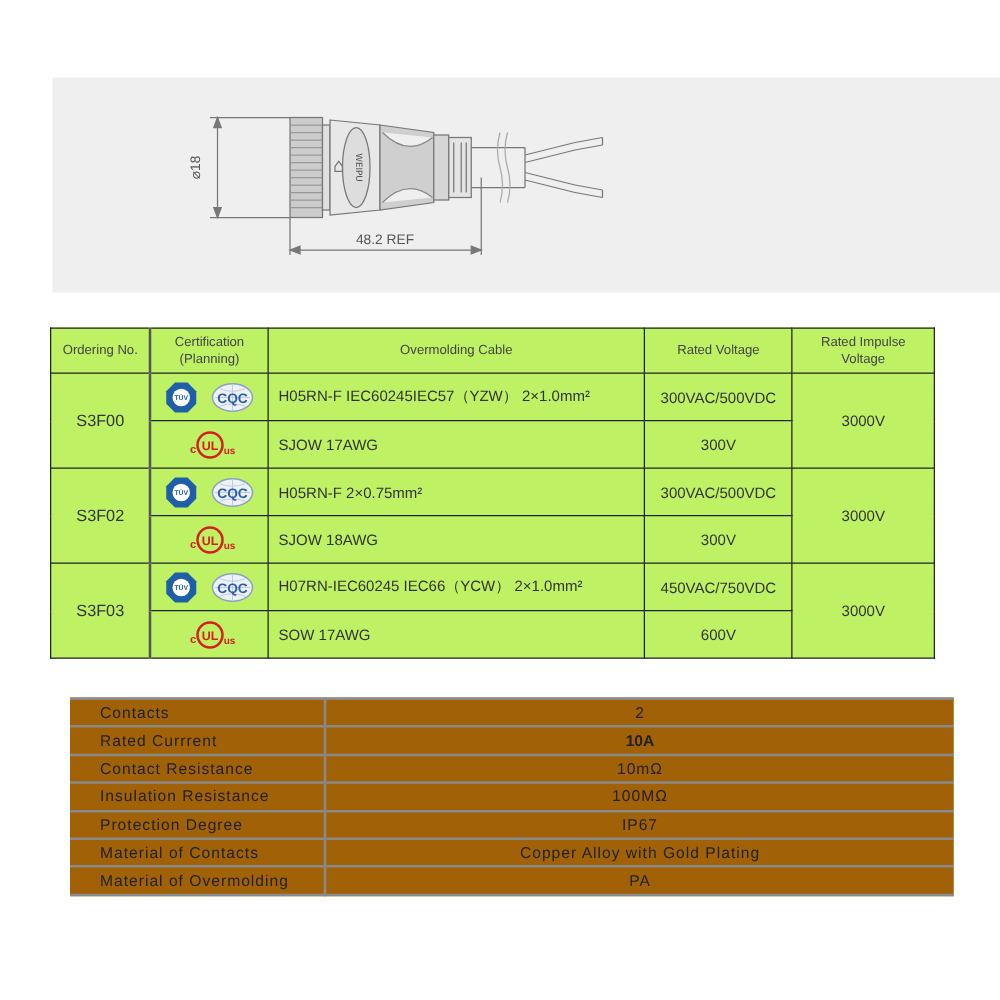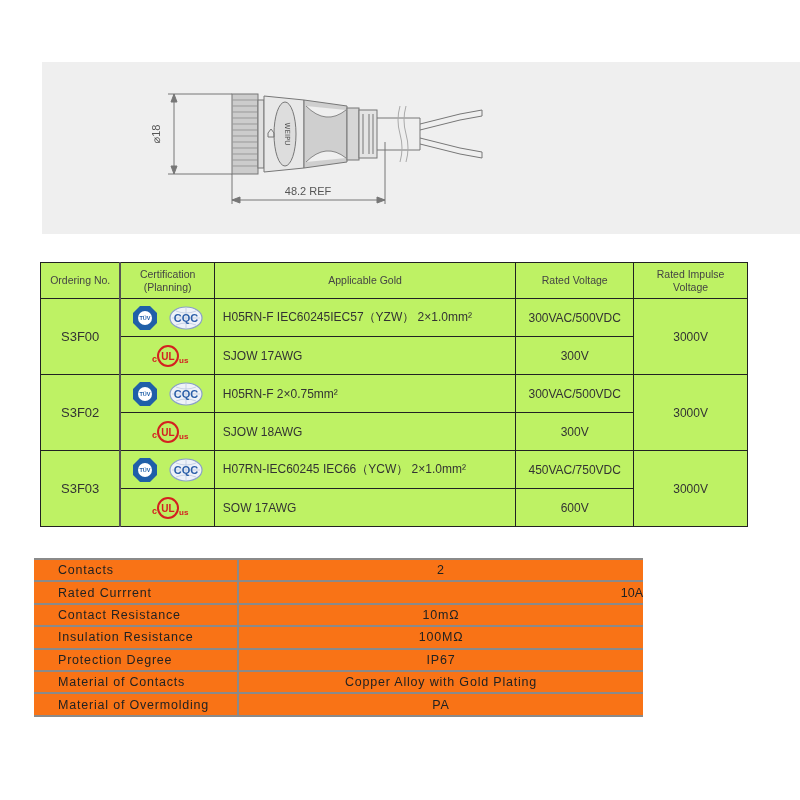--- a/index.html
+++ b/index.html
@@ -27,29 +27,29 @@
   .order-table td.cable { text-align: left; padding-left: 8px; }
   .order-table tr.r { height: 38px; }
   .order-table td.ord { font-size: 13px; }
   .order-table .thick-left { border-left: 2px solid #555; }
 
   .cert-cell { position: relative; }
   .cert-wrap { display: flex; justify-content: center; align-items: center; gap: 10px; }
 
   
   .spec-table {
-    position: absolute; left: 34px; top: 558px; width: 609px;
-    border-collapse: collapse; background: #f97316;
+    position: absolute; left: 56px; top: 558px; width: 707px;
+    border-collapse: collapse; background: #a16207;
     font-size: 12.5px; color: #222; letter-spacing: 0.8px;
   }
   .spec-table td { height: 22.4px; border-top: 2px solid #8a8a8a; padding: 0; }
   .spec-table tr:last-child td { border-bottom: 2px solid #8a8a8a; }
   .spec-table td.label { width: 204px; padding-left: 24px; border-right: 2px solid #8a8a8a; }
   .spec-table td.val { text-align: center; padding-left: 0; }
-  .spec-table td.val.bold { font-weight: normal; letter-spacing: 0; text-align: right; }
+  .spec-table td.val.bold { font-weight: bold; letter-spacing: 0; }
 </style>
 </head>
 <body>
 
 <div class="drawing-panel">
   <svg width="708" height="172" viewBox="0 0 708 172">
     <g stroke="#777" fill="none" stroke-width="1">
 
       <line x1="126" y1="32" x2="190" y2="32"></line>
       <line x1="126" y1="112" x2="190" y2="112"></line>
@@ -125,21 +125,21 @@
       <col style="width:118px">
       <col style="width:114px">
   </colgroup>
   <thead>
     <tr>
       <th>Ordering No.</th>
       <th class="thick-left">
         <span>Certification</span><br>
         <span>(Planning)</span>
       </th>
-      <th>Applicable Gold</th>
+      <th>Overmolding Cable</th>
       <th>Rated Voltage</th>
       <th>
         <span>Rated Impulse</span><br>
         <span>Voltage</span>
       </th>
     </tr>
   </thead>
   <tbody>
 
     <tr class="r">

